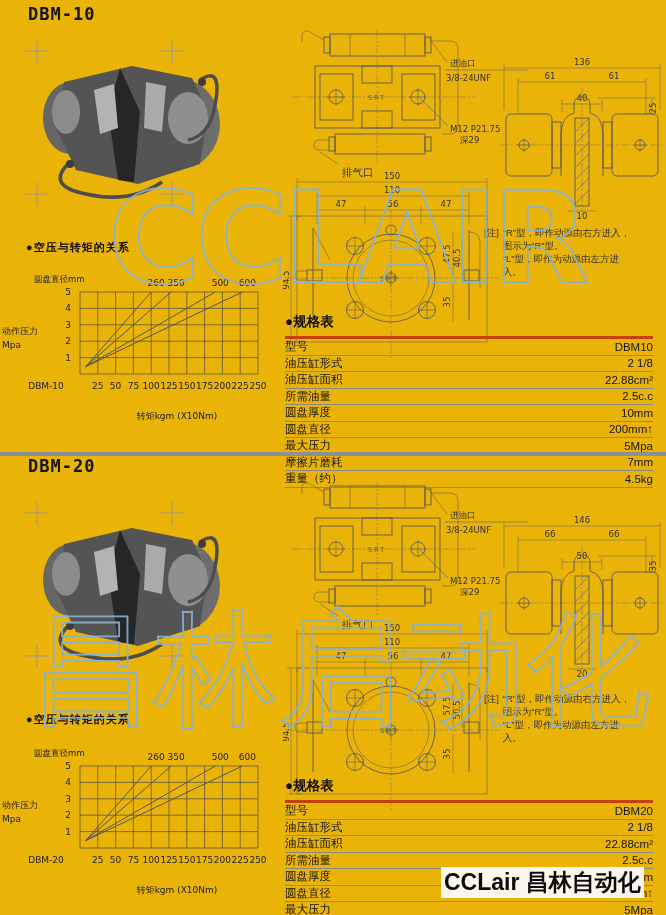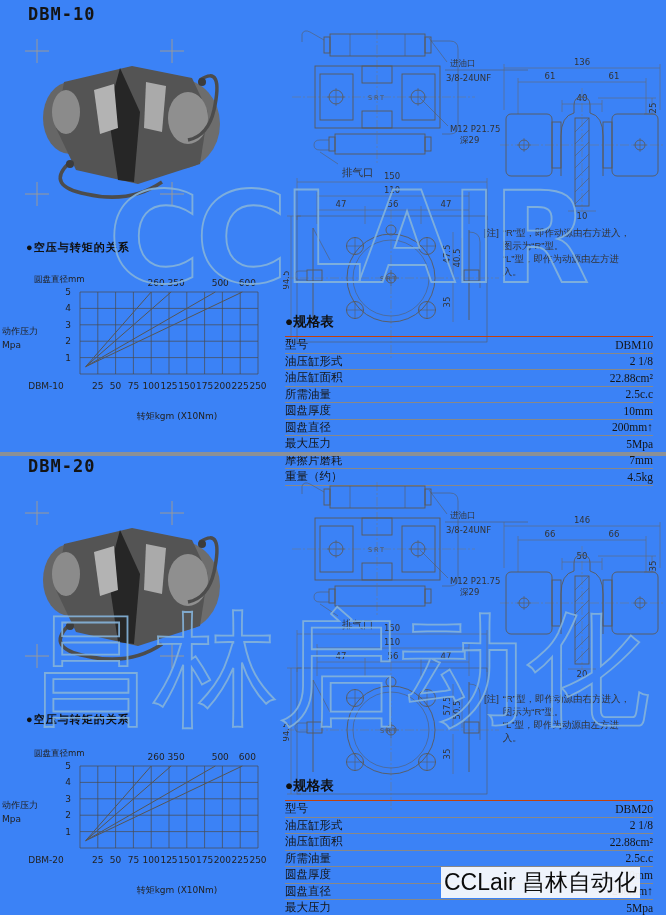--- a/index.html
+++ b/index.html
@@ -1,16 +1,16 @@
 <!DOCTYPE html>
 <html><head>
 <meta charset="utf-8">
 <style>
   html,body{margin:0;padding:0;background:#fff;}
-  .page{position:relative;width:666px;height:915px;background:#3b82f6;overflow:hidden;
+  .page{position:relative;width:666px;height:915px;background:#eab308;overflow:hidden;
         font-family:"Liberation Sans",sans-serif;color:#222;border-right:1px solid #e2e2e2;}
   .sec{position:absolute;left:0;width:666px;height:463px;}
   .sec:nth-of-type(1){top:0;}
   .sec:nth-of-type(2){top:452px;}
   .model-title{position:absolute;left:28px;top:4px;margin:0;font-family:"DejaVu Sans Mono",monospace;
         font-size:17px;font-weight:bold;color:#141414;letter-spacing:1px;}
   .photo{position:absolute;left:22px;top:34px;}
   .sec:nth-of-type(2) .photo{top:44px;}
   .plan{position:absolute;left:290px;top:28px;}
   .front{position:absolute;left:498px;top:52px;}
@@ -20,31 +20,31 @@
         font-size:9.5px;line-height:13px;color:#333;}
   .sec:nth-of-type(2) .note{top:240px;}
   .note-marker{flex:0 0 auto;}
   .chart-heading{position:absolute;left:26px;top:240px;font-size:11px;font-weight:bold;color:#101010;letter-spacing:1px;}
   .sec:nth-of-type(2) .chart-heading{top:260px;}
   .chart{position:absolute;left:0;top:270px;}
   .sec:nth-of-type(2) .chart{top:292px;}
   .spec{position:absolute;left:285px;top:290px;width:368px;margin-top:23px;}
   .sec:nth-of-type(2) .spec{top:302px;}
   .spec-heading{font-size:13.5px;font-weight:bold;color:#101010;margin-bottom:5px;}
-  .spec-rows{border-top:1px solid #c2410c;}
+  .spec-rows{border-top:3px solid #c2410c;}
   .spec-row{display:flex;justify-content:space-between;align-items:center;height:15.5px;
         font-size:11.5px;border-bottom:1px solid #888;color:#151515;}
   .spec-row .lbl{white-space:nowrap;}
-  .spec-row .val{white-space:nowrap;font-family:Liberation Serif, serif;}
+  .spec-row .val{white-space:nowrap;}
   .divider{position:absolute;left:0;top:452px;width:666px;height:4px;background:#8b9096;z-index:2;}
   .wm{position:absolute;left:0;top:0;pointer-events:none;z-index:5;}
   .wm text{fill:none;stroke:#85b3da;stroke-width:1.8;opacity:0.9;}
   .wm .wm1{font-size:126px;font-weight:bold;letter-spacing:-5px;font-family:"DejaVu Sans",sans-serif;}
   .wm .wm2{font-size:124px;font-family:"Liberation Sans",sans-serif;}
-  .logo{position:absolute;left:441px;top:867px;font-size:23px;font-weight:normal;color:#0b0b0b;
+  .logo{position:absolute;left:441px;top:867px;font-size:23px;font-weight:bold;color:#0b0b0b;
         z-index:10;background:rgba(252,252,252,0.93);padding:0 3px;white-space:nowrap;}
   
   .draw line,.draw path,.draw rect,.draw circle{stroke:#5a5a5a;fill:none;stroke-width:0.9;}
   .draw .thin{stroke-width:0.55;}
   .draw .dim{stroke-width:0.55;stroke:#666;}
   .draw .cl{stroke-width:0.5;stroke:#777;stroke-dasharray:9 2 2 2;}
   .draw text{fill:#333;stroke:none;font-size:8.5px;font-family:"DejaVu Sans",sans-serif;}
   .draw text.big{font-size:10.5px;font-family:"Liberation Sans",sans-serif;}
   .draw text.mark{font-size:6.5px;letter-spacing:2px;fill:#555;}
   

